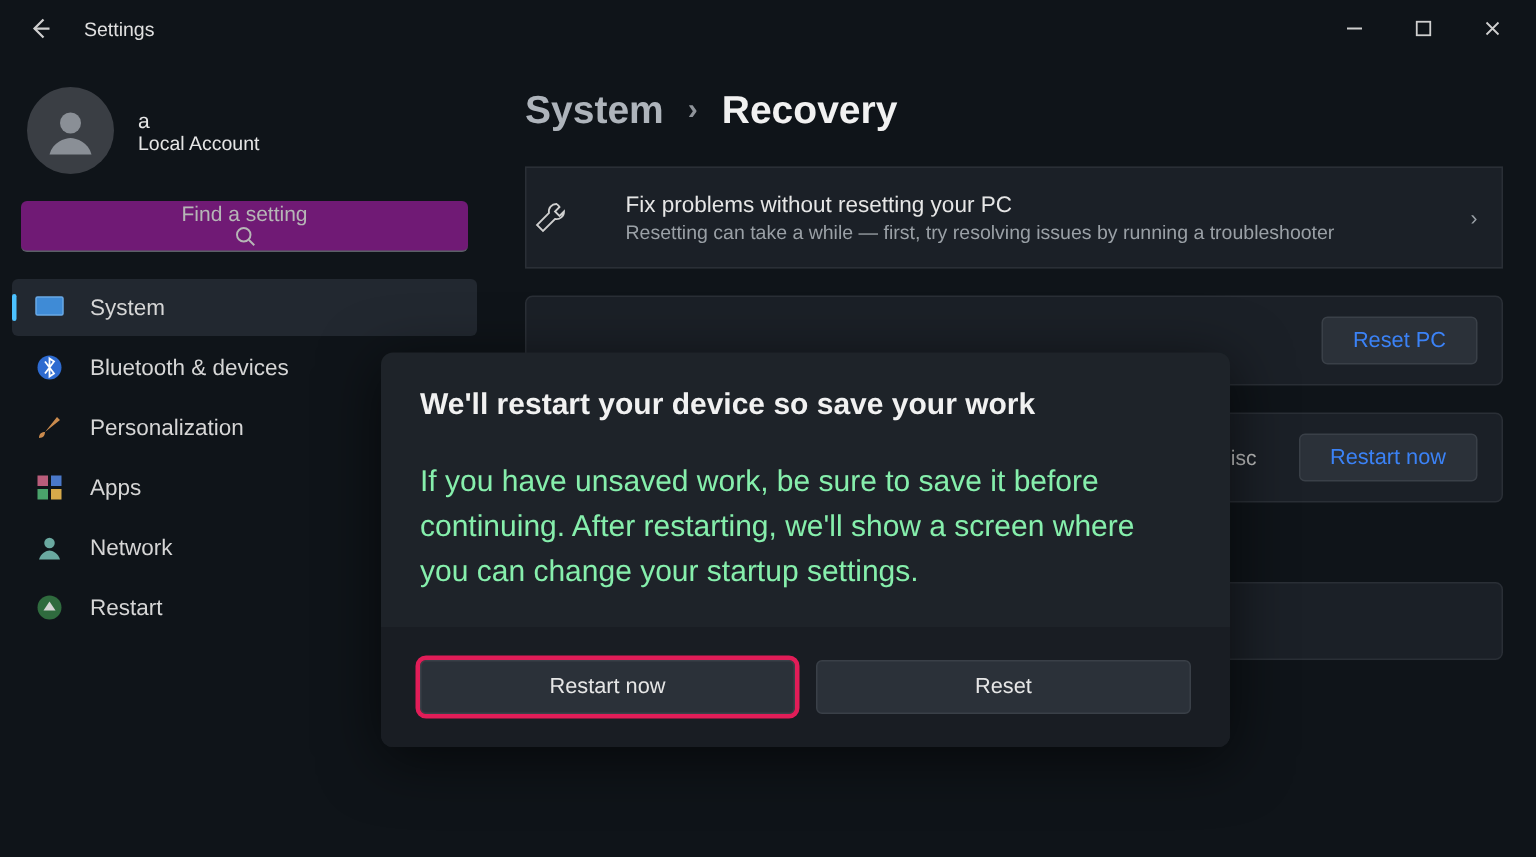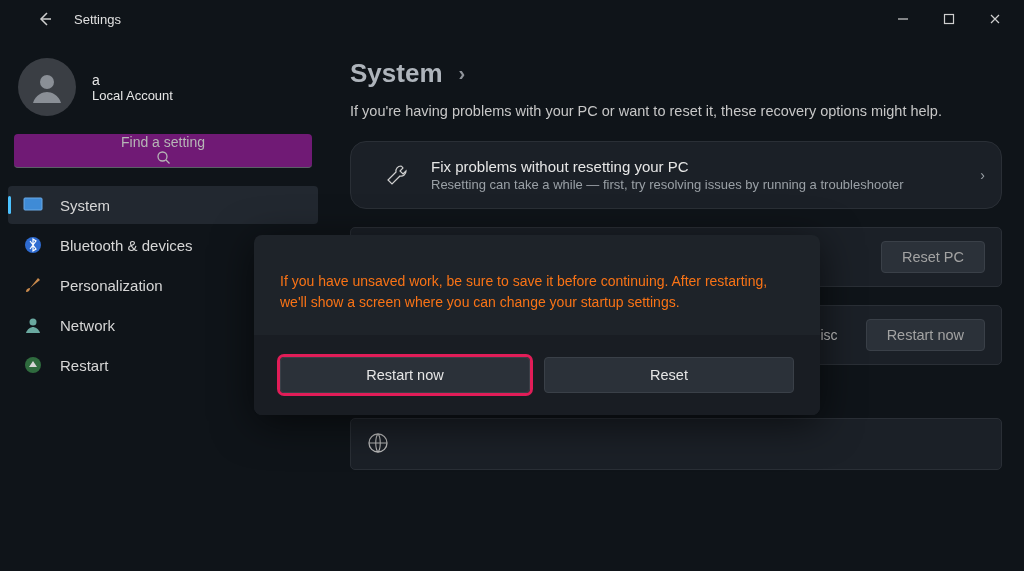--- a/index.html
+++ b/index.html
@@ -5,21 +5,21 @@
   * { box-sizing: border-box; margin: 0; padding: 0; }
   body {
     width: 1024px; height: 571px;
     background: #0f1419; color: #d6d6d6;
     font-family: "Segoe UI", Arial, sans-serif;
     font-size: 14px; overflow: hidden; position: relative;
   }
   
   .titlebar {
     display: flex; align-items: center; justify-content: space-between;
-    height: 38px; padding: 0 6px 0 36px;
+    height: 38px; padding: 0 6px 0 18px;
   }
   .titlebar-left { display: flex; align-items: center; gap: 20px; }
   .back-arrow { width: 18px; height: 18px; display:flex;align-items:center;justify-content:center;color:#cfcfcf; }
   .app-title { font-size: 13px; color: #e0e0e0; }
   .win-controls { display: flex; }
   .win-btn { width: 46px; height: 32px; display:flex;align-items:center;justify-content:center;color:#cfcfcf; }
   
   .layout { display: flex; height: calc(100% - 38px); }
   .sidebar { width: 326px; padding: 10px 8px 0 8px; display:flex;flex-direction:column;gap:0; }
   .user-row { display:flex; align-items:center; gap:16px; padding: 10px 6px 18px 10px; }
@@ -45,52 +45,52 @@
   }
   .nav-icon { width:22px; height:22px; display:flex;align-items:center;justify-content:center; }
   .nav-label { font-size:15px; }
   
   .main { flex:1; padding: 20px 22px 0 24px; overflow:hidden; }
   .breadcrumb { display:flex; align-items:center; gap:16px; color:#aeb4bb; font-size:26px; font-weight:600; }
   .breadcrumb .current { color:#f1f1f1; }
   .breadcrumb .chev { color:#8f949a; font-size:20px; }
   .subtext { margin-top:14px; font-size:14.5px; color:#c7c7c7; }
   .card {
-    margin-top:22px; background:#1b2027; border:1px solid #2a2f36; border-radius:16px;
-    padding:16px 32px; display:flex; align-items:center; gap:20px; position:relative;
+    margin-top:22px; background:#1b2027; border:1px solid #2a2f36; border-radius:0;
+    padding:16px 2px; display:flex; align-items:center; gap:36px; position:relative;
   }
   .card-icon { width:28px; color:#cfcfcf; display:flex;align-items:center;justify-content:center; }
   .card-text .ctitle { font-size:15px; color:#e6e6e6; }
   .card-text .csub { font-size:13px; color:#9aa0a6; margin-top:2px; }
   .card-chevron { position:absolute; right:16px; color:#9aa0a6; font-size:14px; }
   .action-row {
     margin-top:18px; background:#1b2027; border:1px solid #2a2f36; border-radius:5px;
     height:60px; display:flex; align-items:center; justify-content:flex-end; padding:0 16px; gap:16px;
     color:#c7c7c7;
   }
   .pill-btn {
-    background:#2b3139; color:#a3a3a3; border:1px solid #3a4048; border-radius:4px;
+    background:#2b3139; color:#3b82f6; border:1px solid #3a4048; border-radius:4px;
     padding:7px 20px; font-size:14.5px;
   }
   .row-hint { font-size:14px; color:#bdbdbd; margin-right:auto; padding-left:44px; opacity:.0; }
   .row-hint.visible { opacity:1; }
   .related { margin-top:24px; font-size:15px; font-weight:600; color:#c7c7c7; }
   .related-card {
     margin-top:12px; background:#1b2027; border:1px solid #2a2f36; border-radius:5px;
     height:52px; display:flex; align-items:center; padding:0 16px; gap:16px;
   }
   
   .dialog-overlay {
     position:absolute; left:254px; top:235px; width:566px;
     background:#1e2329; border-radius:8px; box-shadow:0 8px 40px rgba(0,0,0,.6);
     overflow:hidden; z-index:50;
   }
   .dialog-body { padding:24px 26px 22px 26px; }
   .dialog-title { font-size:20px; font-weight:600; color:#f1f1f1; }
-  .dialog-text { margin-top:12px; font-size:14px; color:#f97316; line-height:1.5; }
+  .dialog-text { margin-top:24px; font-size:20px; color:#86efac; line-height:1.5; }
   .dialog-buttons {
     background:#191d23; padding:22px 26px; display:flex; gap:14px;
   }
   .dialog-btn {
     flex:1; height:36px; display:flex;align-items:center;justify-content:center;
     background:#2b3139; border:1px solid #3a4048; border-radius:4px;
     color:#e6e6e6; font-size:14.5px;
   }
   .dialog-btn.highlight { outline:3px solid #e11d58; outline-offset:0; }
 </style>
@@ -170,20 +170,31 @@
         <span class="nav-icon">
             <svg width="20" height="20" viewBox="0 0 20 20">
               <path d="M3 17c0-3 2-4 4-4l8-10 2 2-10 8c0 2-1 4-4 4z" fill="#c98a4d"></path>
             </svg>
           </span>
         <span class="nav-label">Personalization</span>
       </div>
       <div class="nav-item">
         <span class="nav-icon">
             <svg width="18" height="18" viewBox="0 0 18 18">
+              <rect x="1" y="1" width="7" height="7" fill="#b95c7a"></rect>
+              <rect x="10" y="1" width="7" height="7" fill="#4a78c9"></rect>
+              <rect x="1" y="10" width="7" height="7" fill="#4aa36b"></rect>
+              <rect x="10" y="10" width="7" height="7" fill="#d6a94a"></rect>
+            </svg>
+          </span>
+        <span class="nav-label">Apps</span>
+      </div>
+      <div class="nav-item">
+        <span class="nav-icon">
+            <svg width="18" height="18" viewBox="0 0 18 18">
               <circle cx="9" cy="6" r="3.5" fill="#6aa9a0"></circle>
               <path d="M2 17c1-4 5-6 7-6s6 2 7 6" fill="#6aa9a0"></path>
             </svg>
           </span>
         <span class="nav-label">Network</span>
       </div>
       <div class="nav-item">
         <span class="nav-icon">
             <svg width="18" height="18" viewBox="0 0 18 18">
               <circle cx="9" cy="9" r="8" fill="#2f6b3e"></circle>
@@ -192,22 +203,22 @@
           </span>
         <span class="nav-label">Restart</span>
       </div>
     </div>
   </div>
 
   <div class="main">
     <div class="breadcrumb">
       <span>System</span>
       <span class="chev">›</span>
-    </div>
-    <div class="subtext">If you're having problems with your PC or want to reset it, these recovery options might help.</div>
+      <span class="current">Recovery</span>
+    </div>
 
     <div class="card">
       <div class="card-icon">
         <svg width="24" height="24" viewBox="0 0 24 24">
             <path d="M16 3a5 5 0 0 0-5 6L3 17l4 4 8-8a5 5 0 0 0 6-5l-3 3-3-3 3-3a5 5 0 0 0-2-2z" stroke="#cfcfcf" stroke-width="1.2" fill="none"></path>
           </svg>
       </div>
       <div class="card-text">
         <div class="ctitle">Fix problems without resetting your PC</div>
         <div class="csub">Resetting can take a while — first, try resolving issues by running a troubleshooter</div>
@@ -229,19 +240,20 @@
       <span><svg width="22" height="22" viewBox="0 0 22 22">
             <circle cx="11" cy="11" r="9" stroke="#b6b6b6" fill="none" stroke-width="1.3"></circle>
             <path d="M2 11h18M11 2c3 3 3 15 0 18M11 2c-3 3-3 15 0 18" stroke="#b6b6b6" fill="none" stroke-width="1.1"></path>
           </svg></span>
     </div>
   </div>
 </div>
 
 <div class="dialog-overlay">
   <div class="dialog-body">
+    <div class="dialog-title">We'll restart your device so save your work</div>
     <div class="dialog-text">If you have unsaved work, be sure to save it before continuing. After restarting, we'll show a screen where you can change your startup settings.</div>
   </div>
   <div class="dialog-buttons">
     <div class="dialog-btn highlight">Restart now</div>
     <div class="dialog-btn">Reset</div>
   </div>
 </div>
 
 </body></html>

